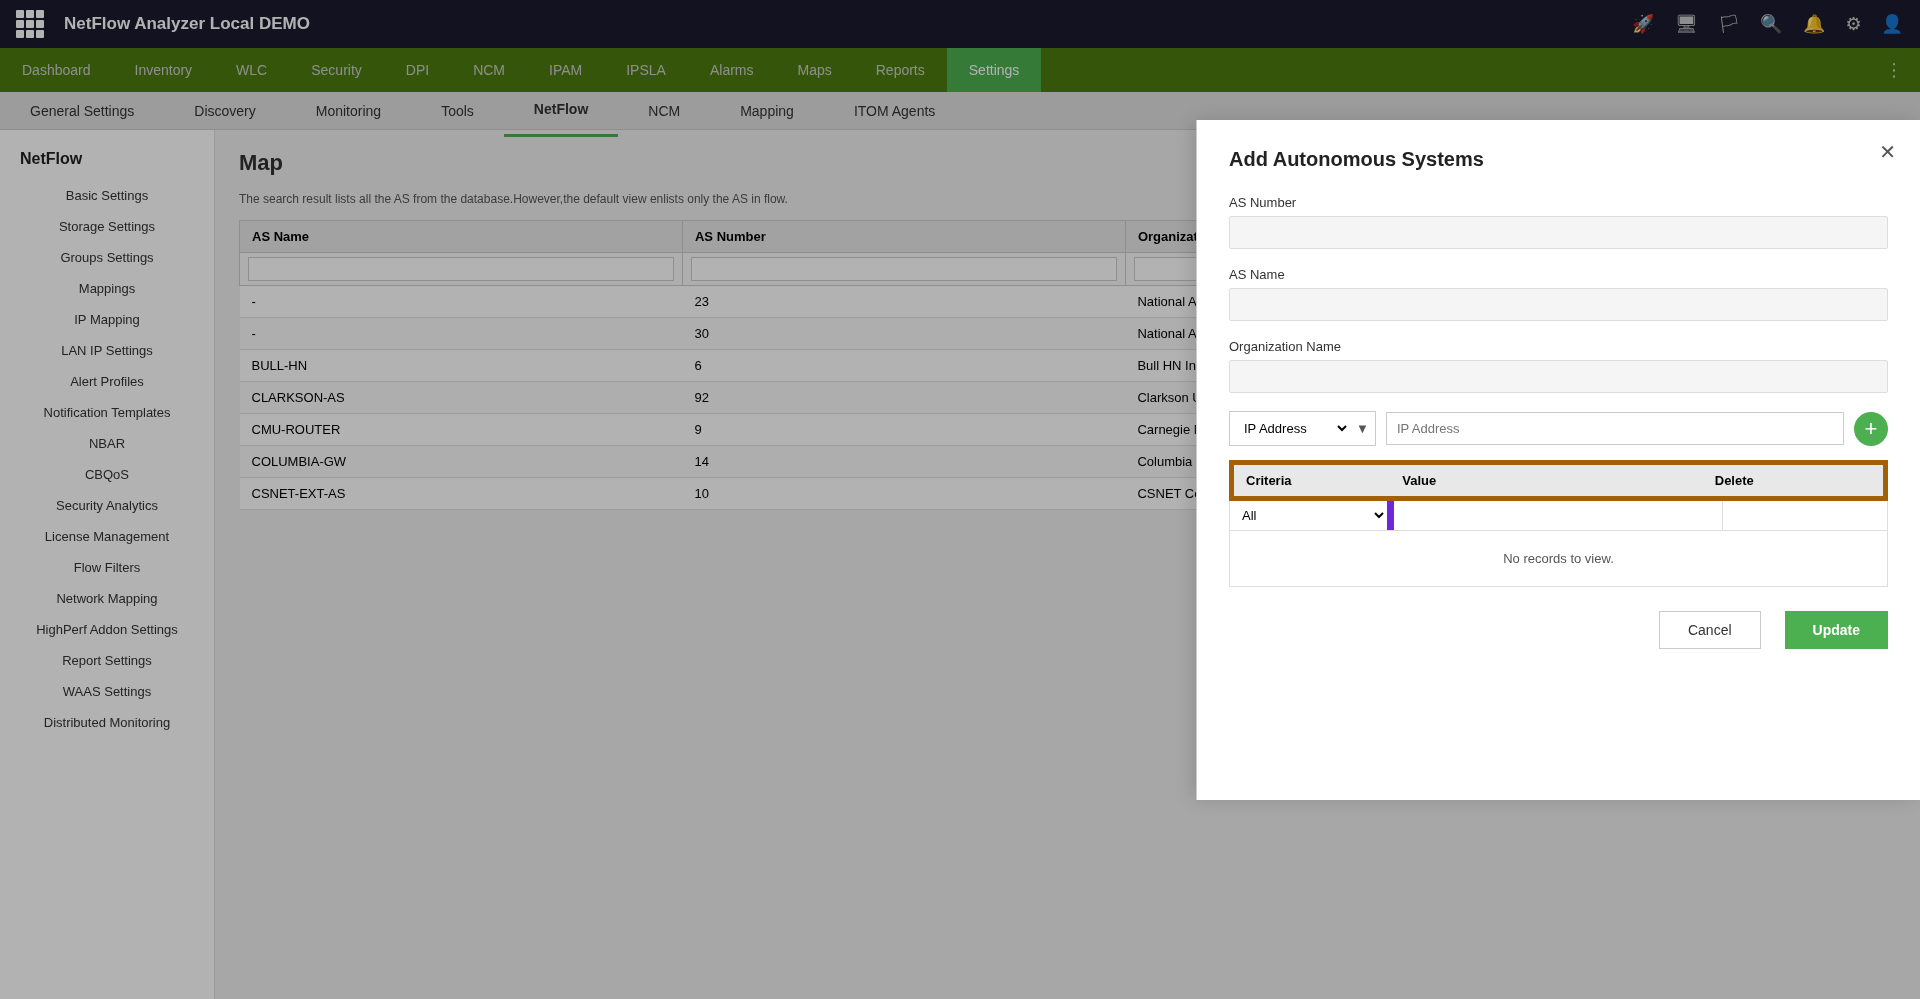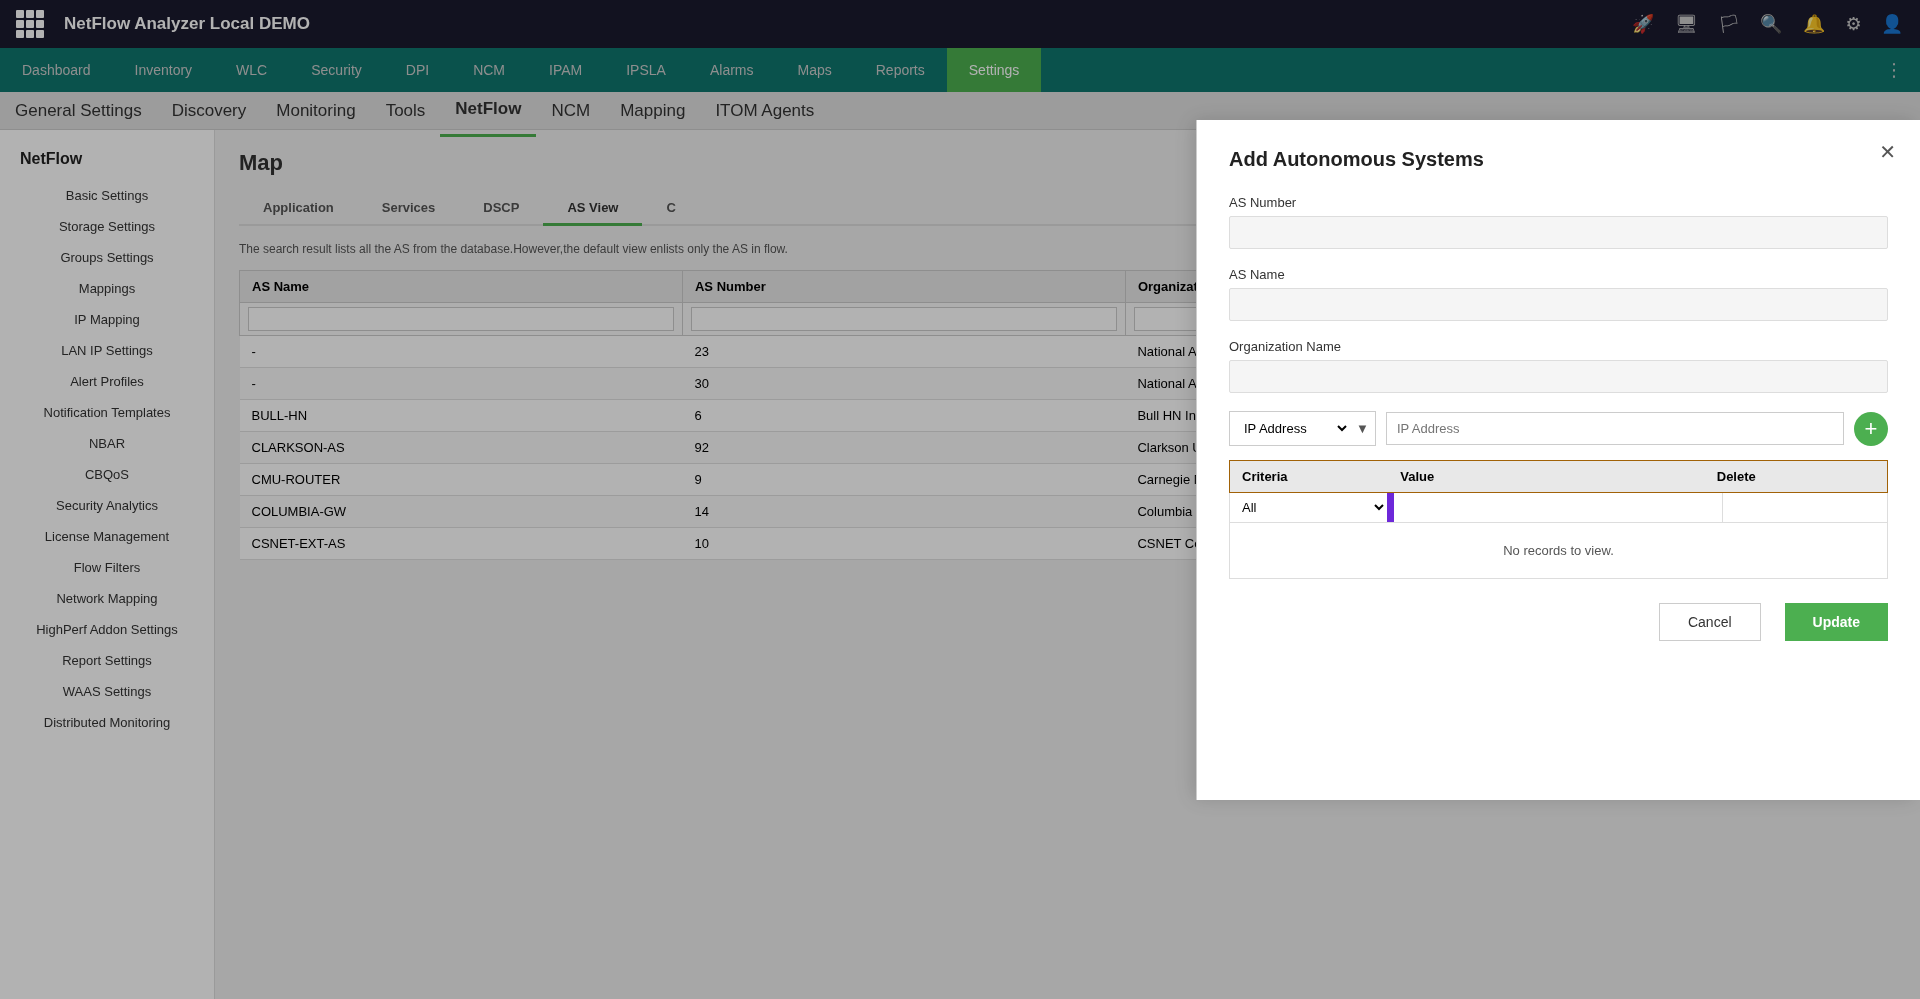--- a/index.html
+++ b/index.html
@@ -11,39 +11,39 @@
       height: 48px; padding: 0 16px; gap: 12px;
     }
     .top-bar-grid { display: grid; grid-template-columns: repeat(3,8px); grid-template-rows: repeat(3,8px); gap: 2px; margin-right: 8px; }
     .top-bar-grid span { width: 8px; height: 8px; background: #fff; border-radius: 1px; display: block; }
     .top-bar-title { font-size: 17px; font-weight: bold; color: #fff; flex: 1; }
     .top-bar-icons { display: flex; gap: 20px; align-items: center; }
     .top-bar-icon { color: #ccc; font-size: 18px; cursor: pointer; }
 
     
     .nav-bar {
-      display: flex; align-items: center; background: #0f766e; height: 44px;
+      display: flex; align-items: center; background: #4d7c0f; height: 44px;
       padding: 0 5px 0 0;
       text-align: center;
     }
     .nav-item {
       color: #ccc; padding: 0 22px; height: 44px; display: flex; align-items: center;
       cursor: pointer; font-size: 14px; white-space: nowrap;
     }
     .nav-item.active { background: #4caf50; color: #fff; }
     .nav-more { color: #ccc; padding: 0 12px; font-size: 18px; cursor: pointer; margin-left: auto; }
 
     
     .sub-nav {
       display: flex; align-items: center; background: #e0e0e0; height: 38px;
       border-bottom: 1px solid #ccc;
     }
     .sub-nav-item {
-      color: #333; padding: 0 15px; height: 53px; display: flex; align-items: center;
-      cursor: pointer; font-size: 17px; white-space: nowrap;
+      color: #333; padding: 0 30px; height: 53px; display: flex; align-items: center;
+      cursor: pointer; font-size: 14px; white-space: nowrap;
     }
     .sub-nav-item.active { border-bottom: 3px solid #4caf50; color: #333; font-weight: bold; }
 
     
     .main-layout { display: flex; height: calc(999px - 48px - 44px - 38px); }
 
     
     .sidebar {
       width: 215px; background: #fff; border-right: 1px solid #ddd;
       overflow-y: auto; padding: 12px 0;
@@ -118,21 +118,21 @@
     }
     .add-btn {
       width: 34px; height: 34px; background: #4caf50; color: #fff; border: none;
       border-radius: 50%; font-size: 22px; cursor: pointer; display: flex;
       align-items: center; justify-content: center; flex-shrink: 0;
     }
 
     .criteria-table-header {
       display: grid; grid-template-columns: 1fr 2fr 1fr;
       background: #e8e8e8; padding: 8px 12px; font-weight: bold;
-      border: 1px solid #a16207; font-size: 13px;
+      border: 5px solid #a16207; font-size: 13px;
     }
     .criteria-table-row {
       display: grid; grid-template-columns: 1fr 2fr 1fr;
       border: 1px solid #ddd; border-top: none;
     }
     .criteria-table-row select, .criteria-table-row input {
       border: none; border-right: 1px solid #ddd; padding: 6px 8px;
       font-size: 13px; background: #fff; width: 100%;
     }
     .no-records {
@@ -227,27 +227,20 @@
     <div class="sidebar-item">Network Mapping</div>
     <div class="sidebar-item">HighPerf Addon Settings</div>
     <div class="sidebar-item">Report Settings</div>
     <div class="sidebar-item">WAAS Settings</div>
     <div class="sidebar-item">Distributed Monitoring</div>
   </div>
 
   <div class="content">
     <div class="content-title">Map</div>
 
-    <div class="content-tabs">
-      <div class="content-tab">Application</div>
-      <div class="content-tab">Services</div>
-      <div class="content-tab">DSCP</div>
-      <div class="content-tab active">AS View</div>
-      <div class="content-tab">C</div>
-    </div>
 
     <div class="search-hint">The search result lists all the AS from the database.However,the default view enlists only the AS in flow.</div>
 
     <table class="data-table">
       <thead>
         <tr>
           <th>AS Name</th>
           <th>AS Number</th>
           <th>Organization Name</th>
         </tr>

